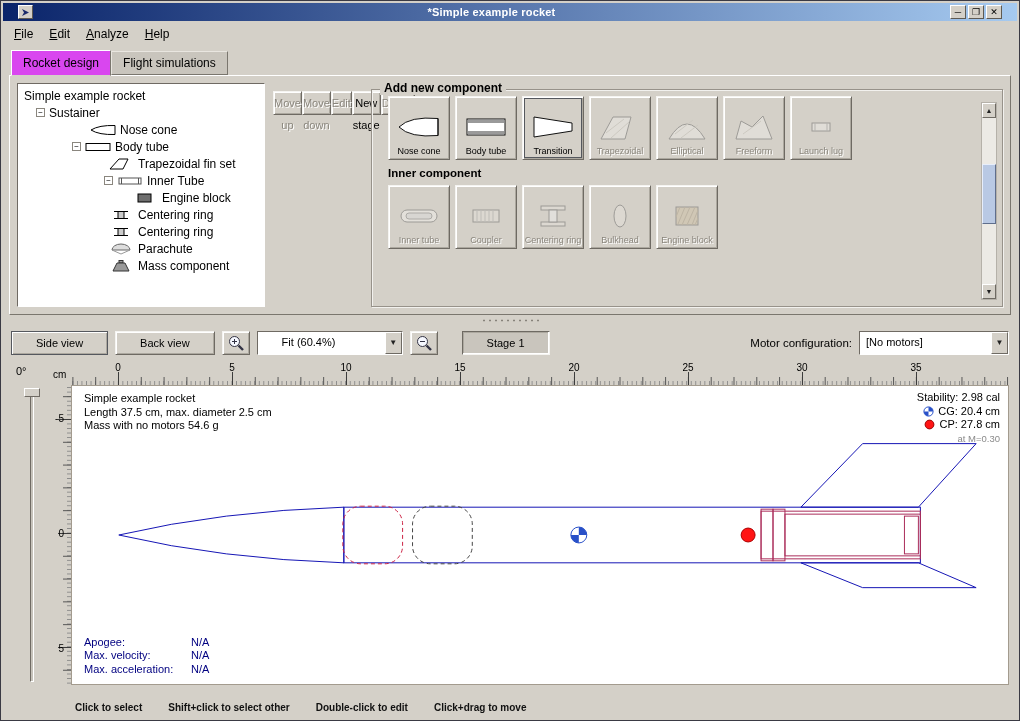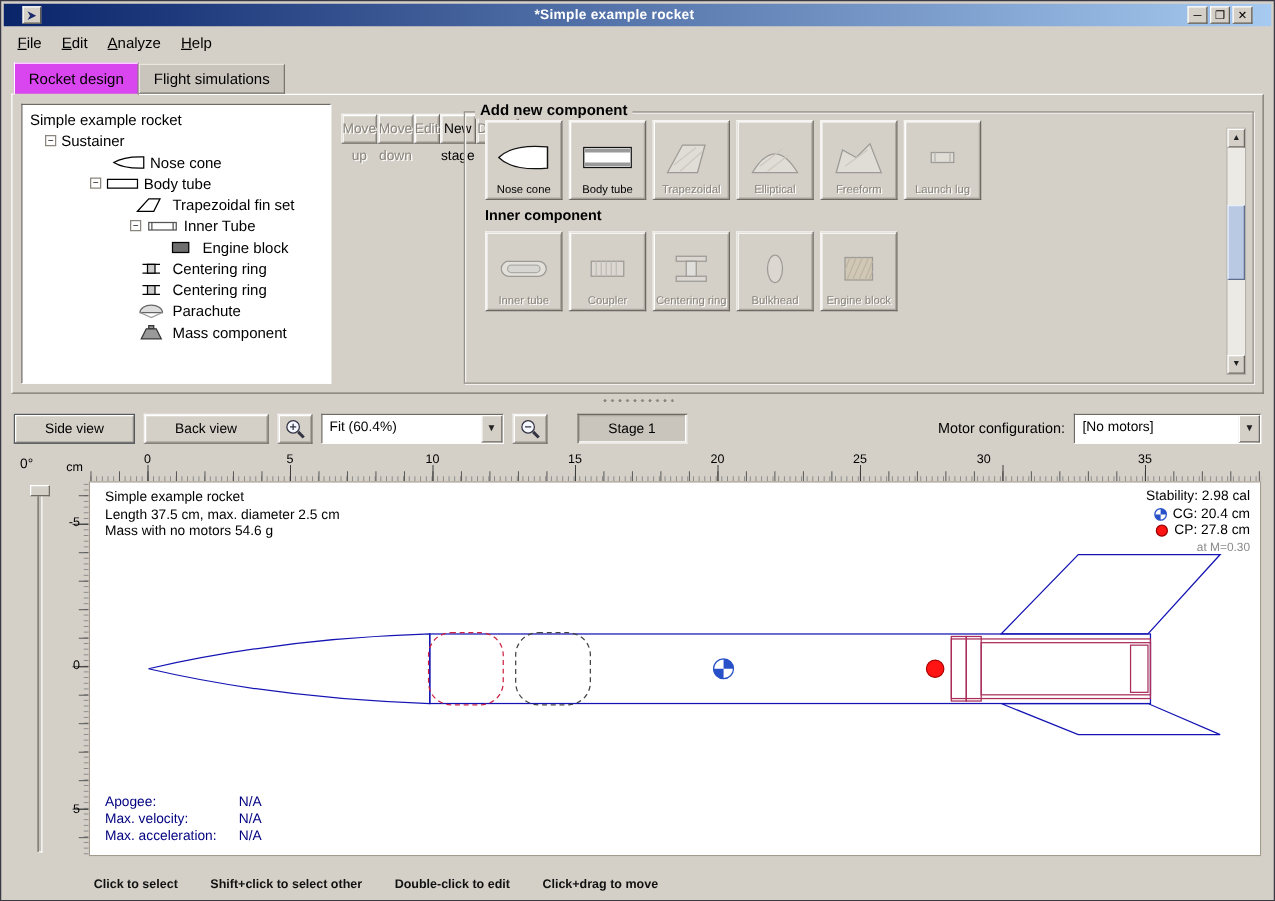--- a/index.html
+++ b/index.html
@@ -60,21 +60,21 @@
 
   
   .toolbar { height:32px; flex:none; display:flex; align-items:center; padding:0 8px; gap:7px; font-size:11px; }
   .tb-btn { height:24px; padding:0 24px; line-height:22px;text-align:center; }
   .tb-btn.sel { outline:1px solid #55585e; outline-offset:-1px; }
   .tb-btn.pressed { border-color:#6e6a63 #f5f4f1 #f5f4f1 #6e6a63; box-shadow:inset -1px -1px 0 #fff, inset 1px 1px 0 #aca89f; background:#c9c5bd; }
   .icon-btn { width:28px; height:24px; display:flex; align-items:center; justify-content:center; padding:0; }
   .combo { height:24px; display:flex; border:1px solid; border-color:#6f6a63 #fff #fff #6f6a63; background:#fff; }
   .combo .combo-text { padding:4px 6px 0; font-size:11px; white-space:nowrap; overflow:hidden; }
   .combo .combo-arrow { width:17px; flex:none; margin-left:auto; background:#d4d0c8; border:1px solid; border-color:#fff #6e6a63 #6e6a63 #fff; font-size:8px; text-align:center; line-height:20px; color:#222; }
-  .zoom-combo { width:146px; } .motor-combo { width:150px; }
+  .zoom-combo { width:146px;padding-left:18px; } .motor-combo { width:150px; }
   .spacer { flex:1; }
   .motor-label { font-size:11.5px; }
 
   
   .canvas-area { flex:1; margin:2px 8px 0; display:grid; grid-template-columns:40px 20px 1fr; grid-template-rows:24px 300px 1fr; }
   .rot-col { grid-row:1/4; position:relative; }
   .rot-label { position:absolute; top:4px; left:5px; font-size:11px; }
   .slider-track { position:absolute; left:19px; top:30px; bottom:14px; width:4px; background:#c6c2ba; border:1px solid; border-color:#6f6a63 #fff #fff #6f6a63; }
   .slider-thumb { position:absolute; left:13px; top:27px; width:16px; height:9px; background:#d4d0c8; border:1px solid; border-color:#fff #6f6a63 #6f6a63 #fff; }
   .corner { grid-column:2; grid-row:1; font-size:10px; display:flex; align-items:flex-end; padding:0 0 5px 2px; }
@@ -249,20 +249,26 @@
           <span class="comp-label">Nose cone</span>
           </div>
         <div class="btn comp-btn">
           <span class="comp-ico"><svg width="44" height="30" viewBox="0 0 44 30">
                 <rect x="3" y="7" width="38" height="16" fill="#fff" stroke="#111"></rect>
                 <rect x="4" y="8" width="36" height="3" fill="#9a9a9a"></rect>
                 <rect x="4" y="19" width="36" height="3" fill="#9a9a9a"></rect>
               </svg></span>
           <span class="comp-label">Body tube</span>
           </div>
+        <div class="btn comp-btn focus">
+          <span class="comp-ico"><svg width="44" height="30" viewBox="0 0 44 30">
+                <path d="M3,5 L41,11 L41,19 L3,25 Z" fill="#fff" stroke="#111"></path>
+              </svg></span>
+          <span class="comp-label">Transition</span>
+          </div>
         <div class="btn comp-btn disabled">
           <span class="comp-ico"><svg width="44" height="30" viewBox="0 0 44 30">
                 <polygon points="3,27 15,5 33,5 27,27" fill="#ecebe7" stroke="#666"></polygon>
                 <path d="M8,21 L26,7 M13,26 L31,10" stroke="#c6c2ba" fill="none"></path>
               </svg></span>
           <span class="comp-label">Trapezoidal</span>
           </div>
         <div class="btn comp-btn disabled">
           <span class="comp-ico"><svg width="44" height="30" viewBox="0 0 44 30">
                 <path d="M4,27 Q22,-3 40,27 Z" fill="#ecebe7" stroke="#666"></path>
@@ -376,21 +382,21 @@
       <div class="slider-thumb"></div>
     </div>
     <div class="corner">cm</div>
     <div class="h-ruler">
       <span class="h-num" style="left:47px">0</span>
       <span class="h-num" style="left:161px">5</span>
       <span class="h-num" style="left:275px">10</span>
       <span class="h-num" style="left:389px">15</span>
       <span class="h-num" style="left:503px">20</span>
       <span class="h-num" style="left:617px">25</span>
-      <span class="h-num" style="left:716px">30</span>
+      <span class="h-num" style="left:731px">30</span>
       <span class="h-num" style="left:845px">35</span>
     </div>
     <div class="v-ruler">
       <span class="v-num" style="top:33px">-5</span>
       <span class="v-num" style="top:148px">0</span>
       <span class="v-num" style="top:263px">5</span>
     </div>
     <div class="drawing">
       <svg class="figure-svg" viewBox="0 0 940 300" preserveAspectRatio="none">
 

